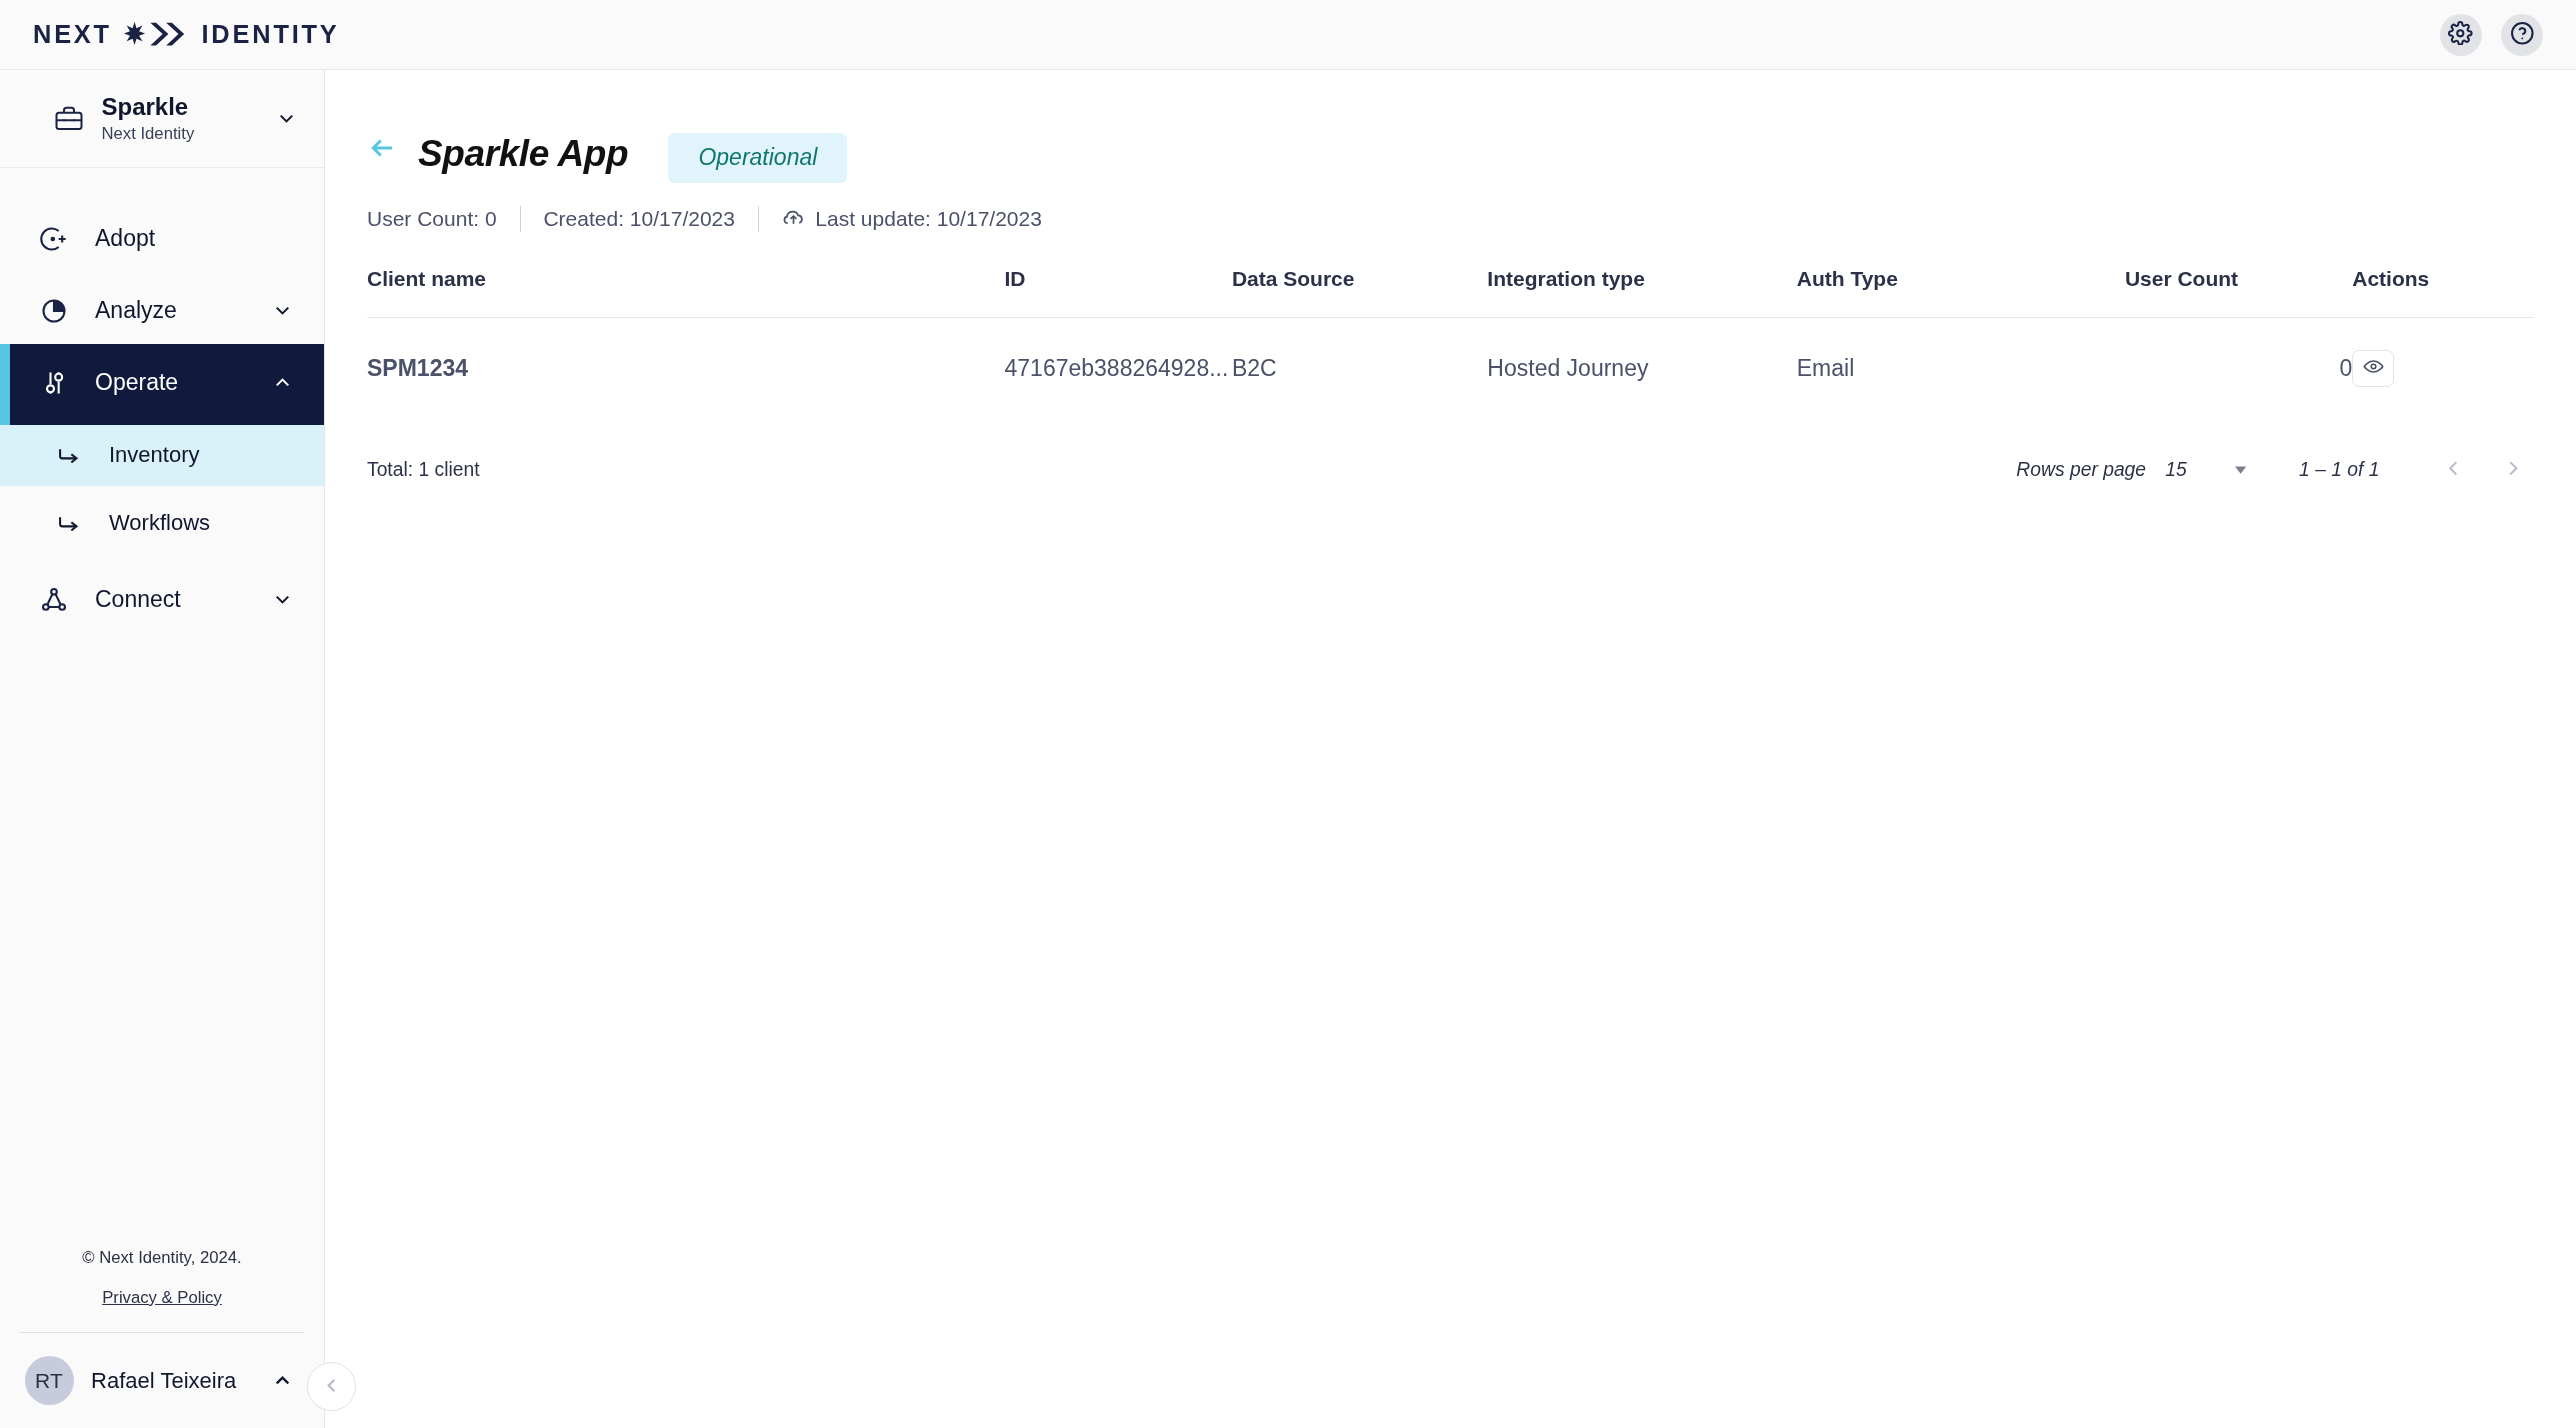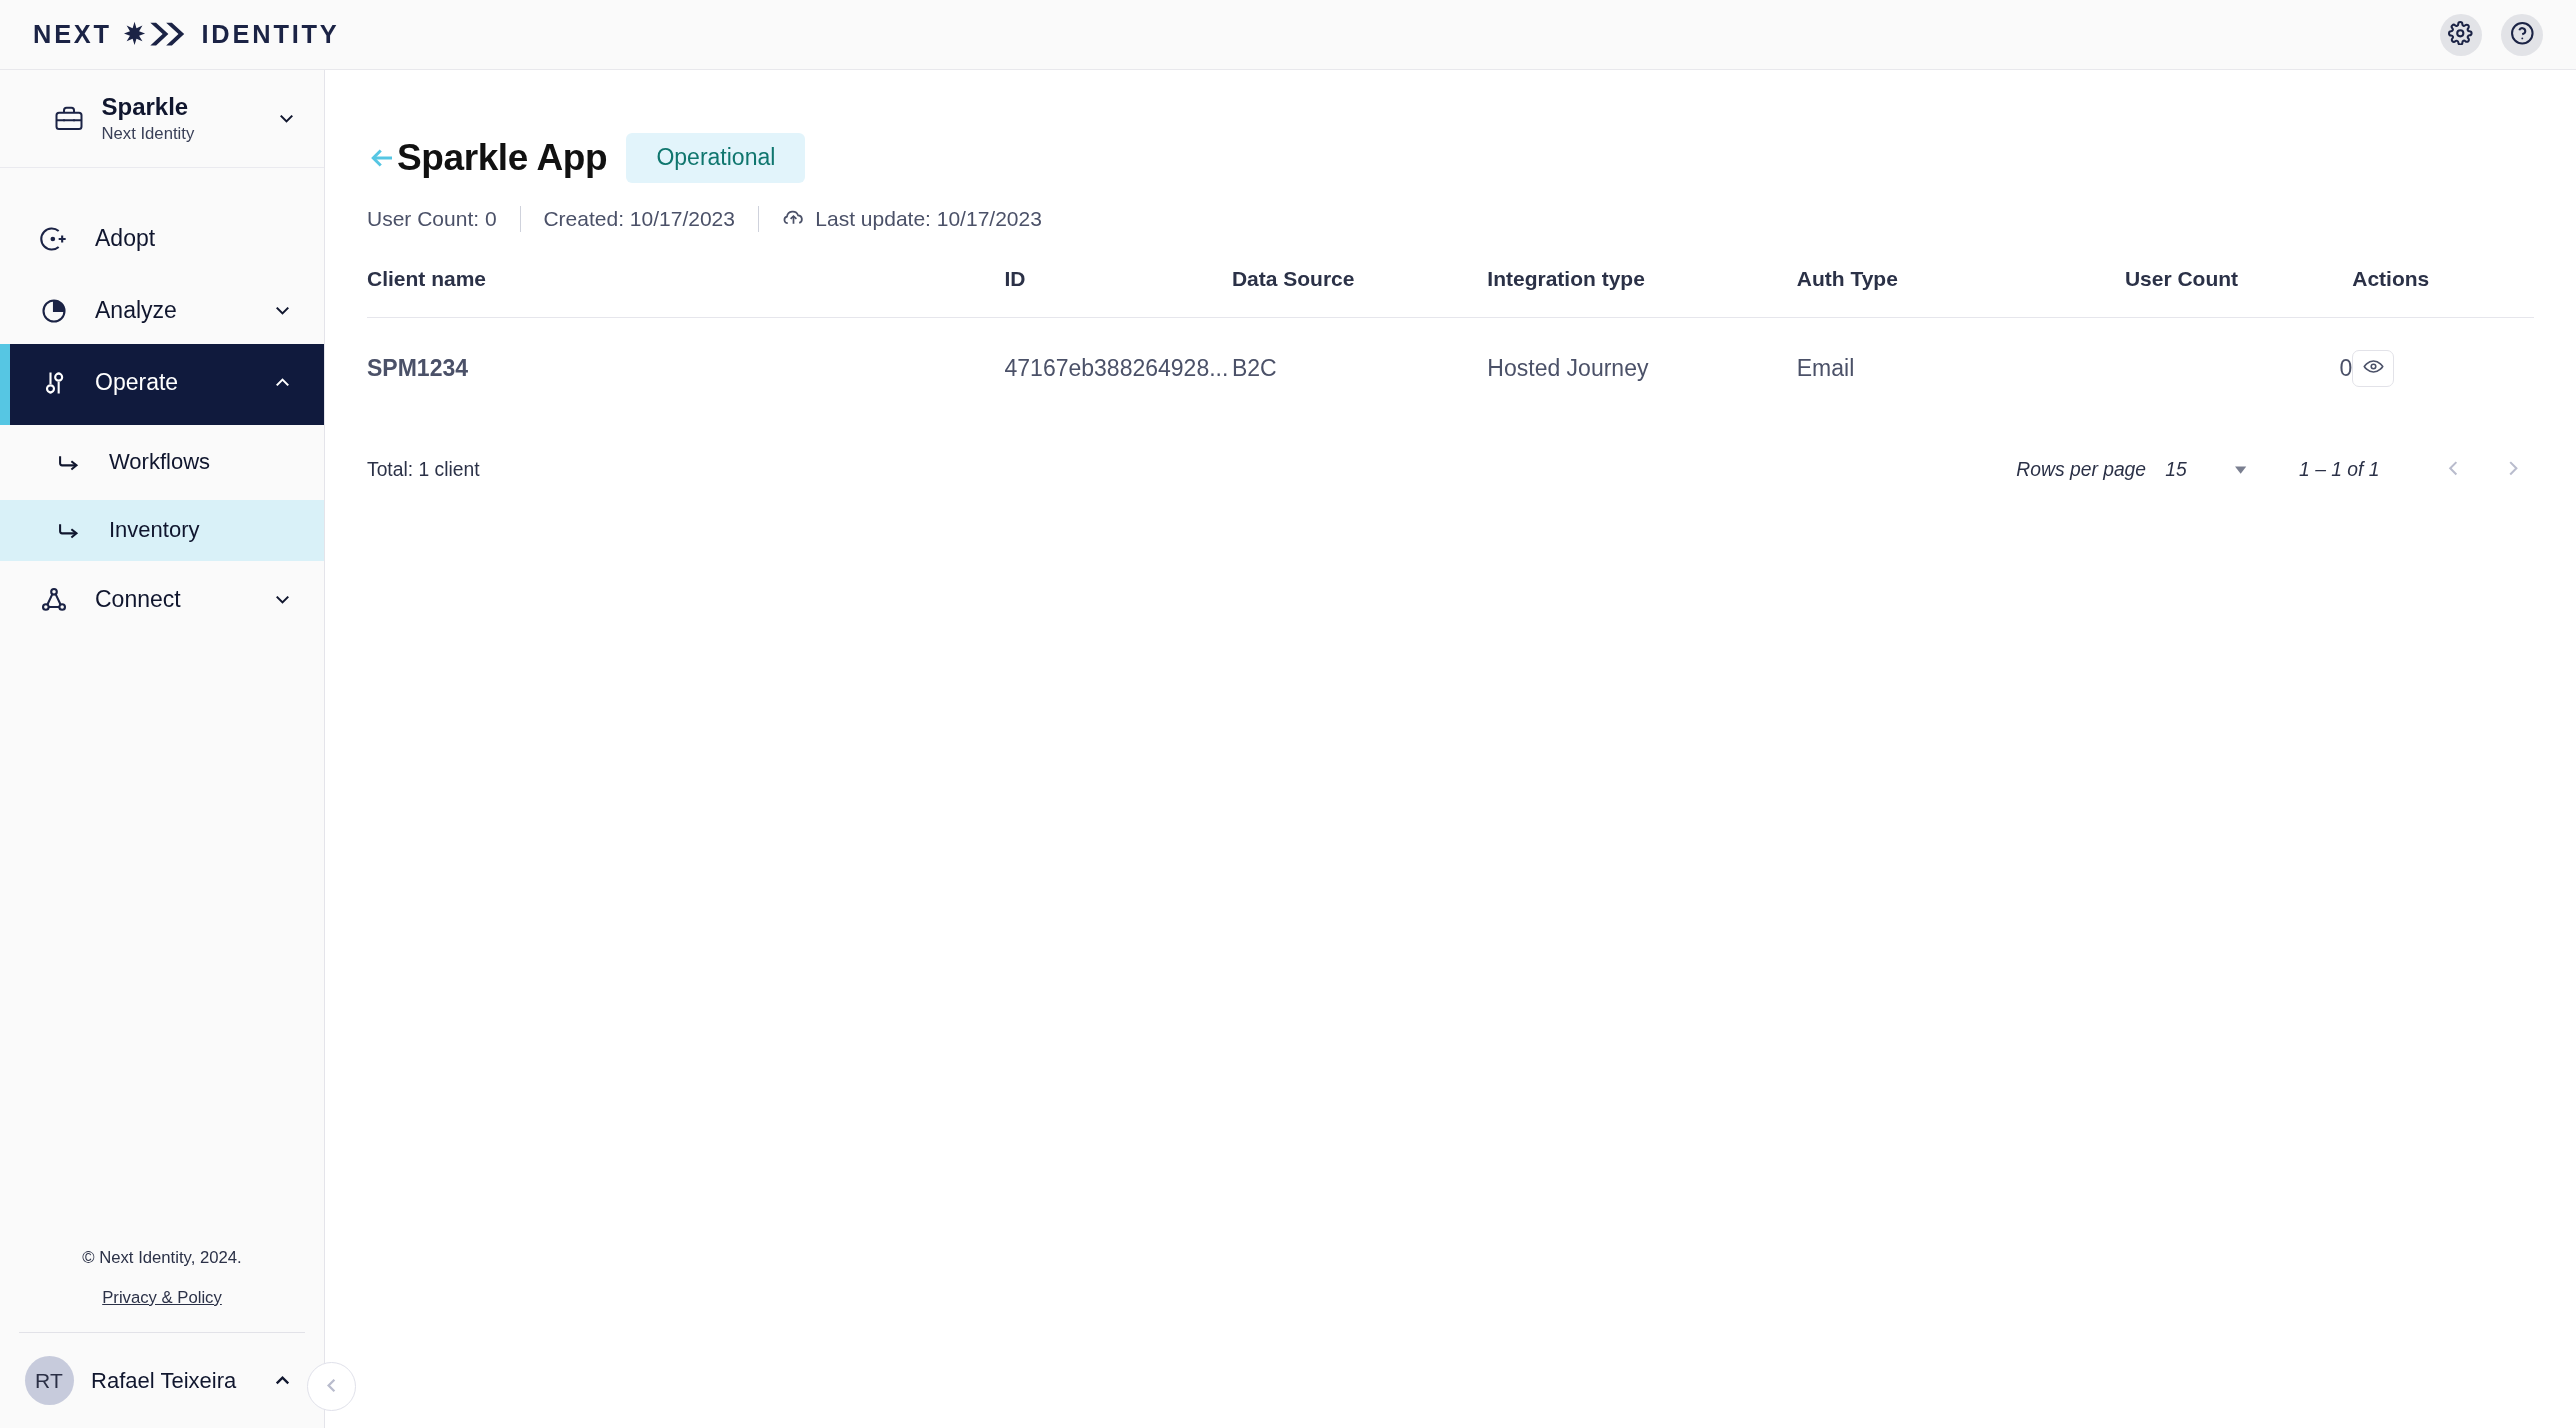--- a/index.html
+++ b/index.html
@@ -228,21 +228,23 @@
     background: #ffffff;
     display: flex;
     flex-direction: column;
   }
 
   .page-head {
     padding: 63px 42px 0 42px;
   }
   .title-row {
     display: flex;
-    align-items: center;
+    align-items: flex-start;
+    gap: 21px;
+    font-style: italic;
   }
   .back-arrow { color: #56c6e3; display:flex; cursor: pointer; }
   .page-title {
     font-size: 37px;
     font-weight: 700;
     color: #111111;
     letter-spacing: -0.4px;
   }
   .status-badge {
     background: #e2f4fb;
@@ -488,38 +490,38 @@
             </svg>
           </span>
           <span class="nav-label">Operate</span>
           <span class="nav-chev">
             <svg width="23" height="23" viewBox="0 0 24 24" fill="none" stroke="currentColor" stroke-width="2.2">
               <polyline points="6 15 12 9 18 15"></polyline>
             </svg>
           </span>
         </div>
 
+        <div class="subnav-item selected">
+          <span class="nav-icon">
+            <svg width="24.6" height="24.6" viewBox="0 0 24 24" fill="none" stroke="currentColor" stroke-width="2">
+              <path d="M4 6v7a2 2 0 0 0 2 2h13"></path>
+              <polyline points="15 11 20 15 15 19"></polyline>
+            </svg>
+          </span>
+          <span class="nav-label">Inventory</span>
+        </div>
+
         <div class="subnav-item" style="padding-top:24.6px;padding-bottom:24.6px;">
           <span class="nav-icon">
             <svg width="24.6" height="24.6" viewBox="0 0 24 24" fill="none" stroke="currentColor" stroke-width="2">
               <path d="M4 6v7a2 2 0 0 0 2 2h13"></path>
               <polyline points="15 11 20 15 15 19"></polyline>
             </svg>
           </span>
           <span class="nav-label">Workflows</span>
-        </div>
-
-        <div class="subnav-item selected">
-          <span class="nav-icon">
-            <svg width="24.6" height="24.6" viewBox="0 0 24 24" fill="none" stroke="currentColor" stroke-width="2">
-              <path d="M4 6v7a2 2 0 0 0 2 2h13"></path>
-              <polyline points="15 11 20 15 15 19"></polyline>
-            </svg>
-          </span>
-          <span class="nav-label">Inventory</span>
         </div>
 
 
         <div class="nav-item" style="padding-top:24.6px;padding-bottom:24.6px;">
           <span class="nav-icon">
             <svg width="28" height="28" viewBox="0 0 24 24" fill="none" stroke="currentColor" stroke-width="1.8">
               <circle cx="12" cy="5" r="2.4"></circle>
               <circle cx="5" cy="18" r="2.4"></circle>
               <circle cx="19" cy="18" r="2.4"></circle>
               <path d="M10.6 7 6.4 15.8M13.4 7l4.2 8.8M7.4 18h9.2"></path>

